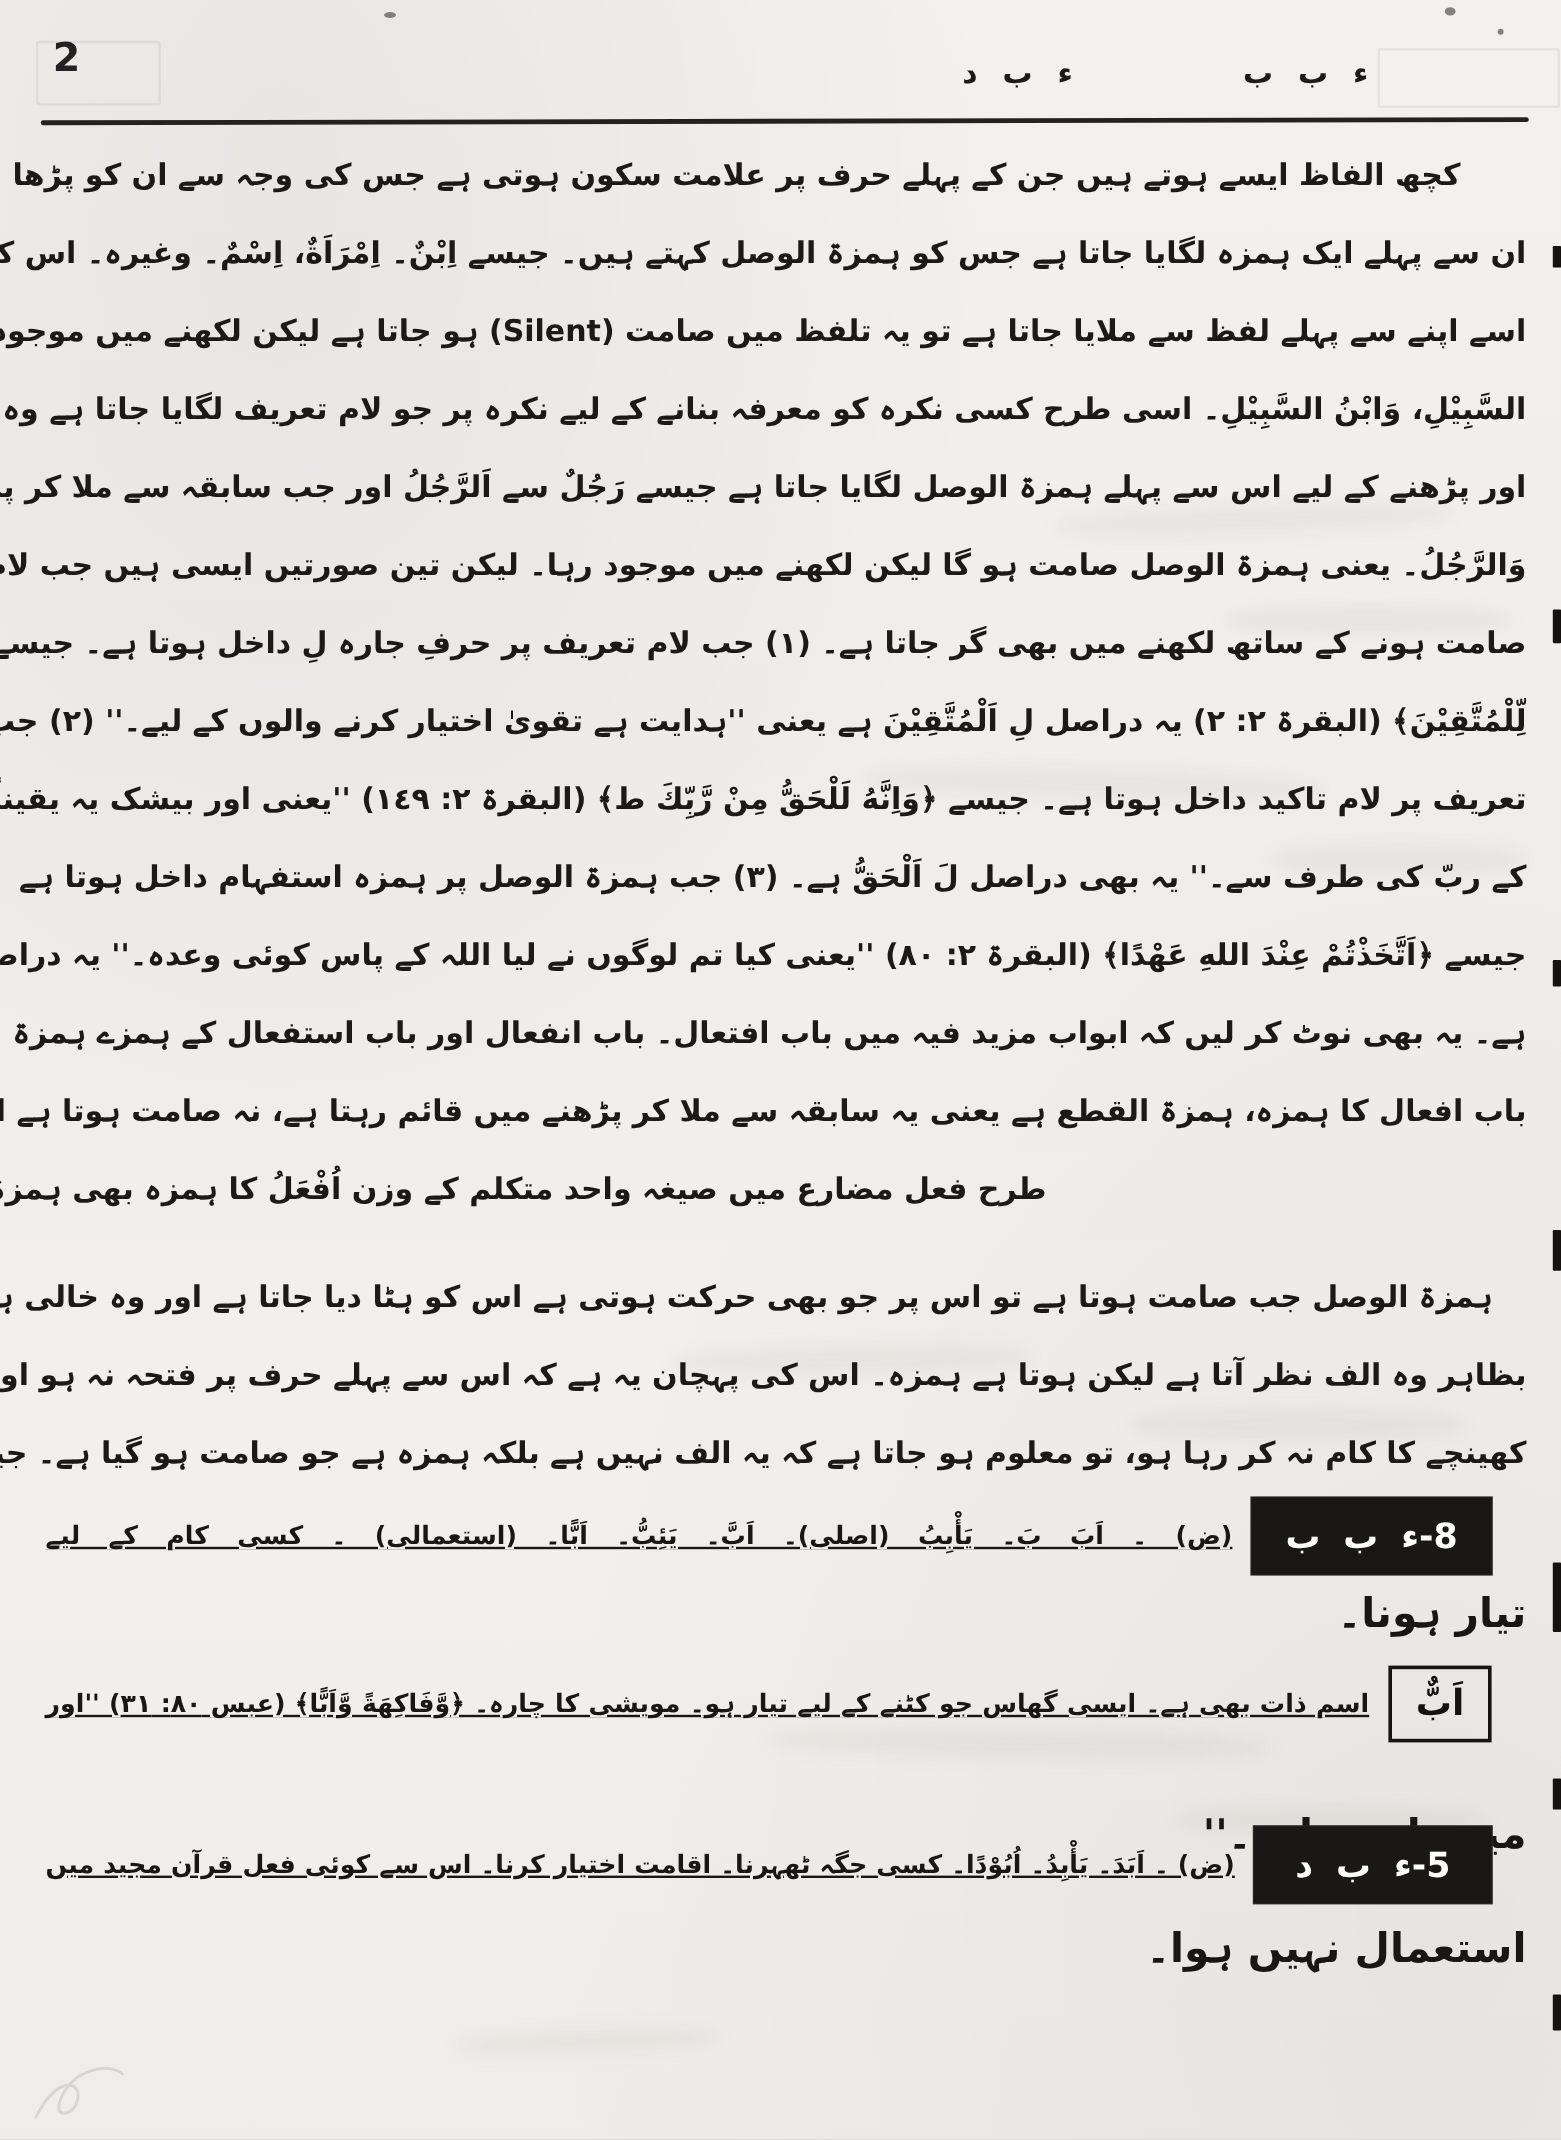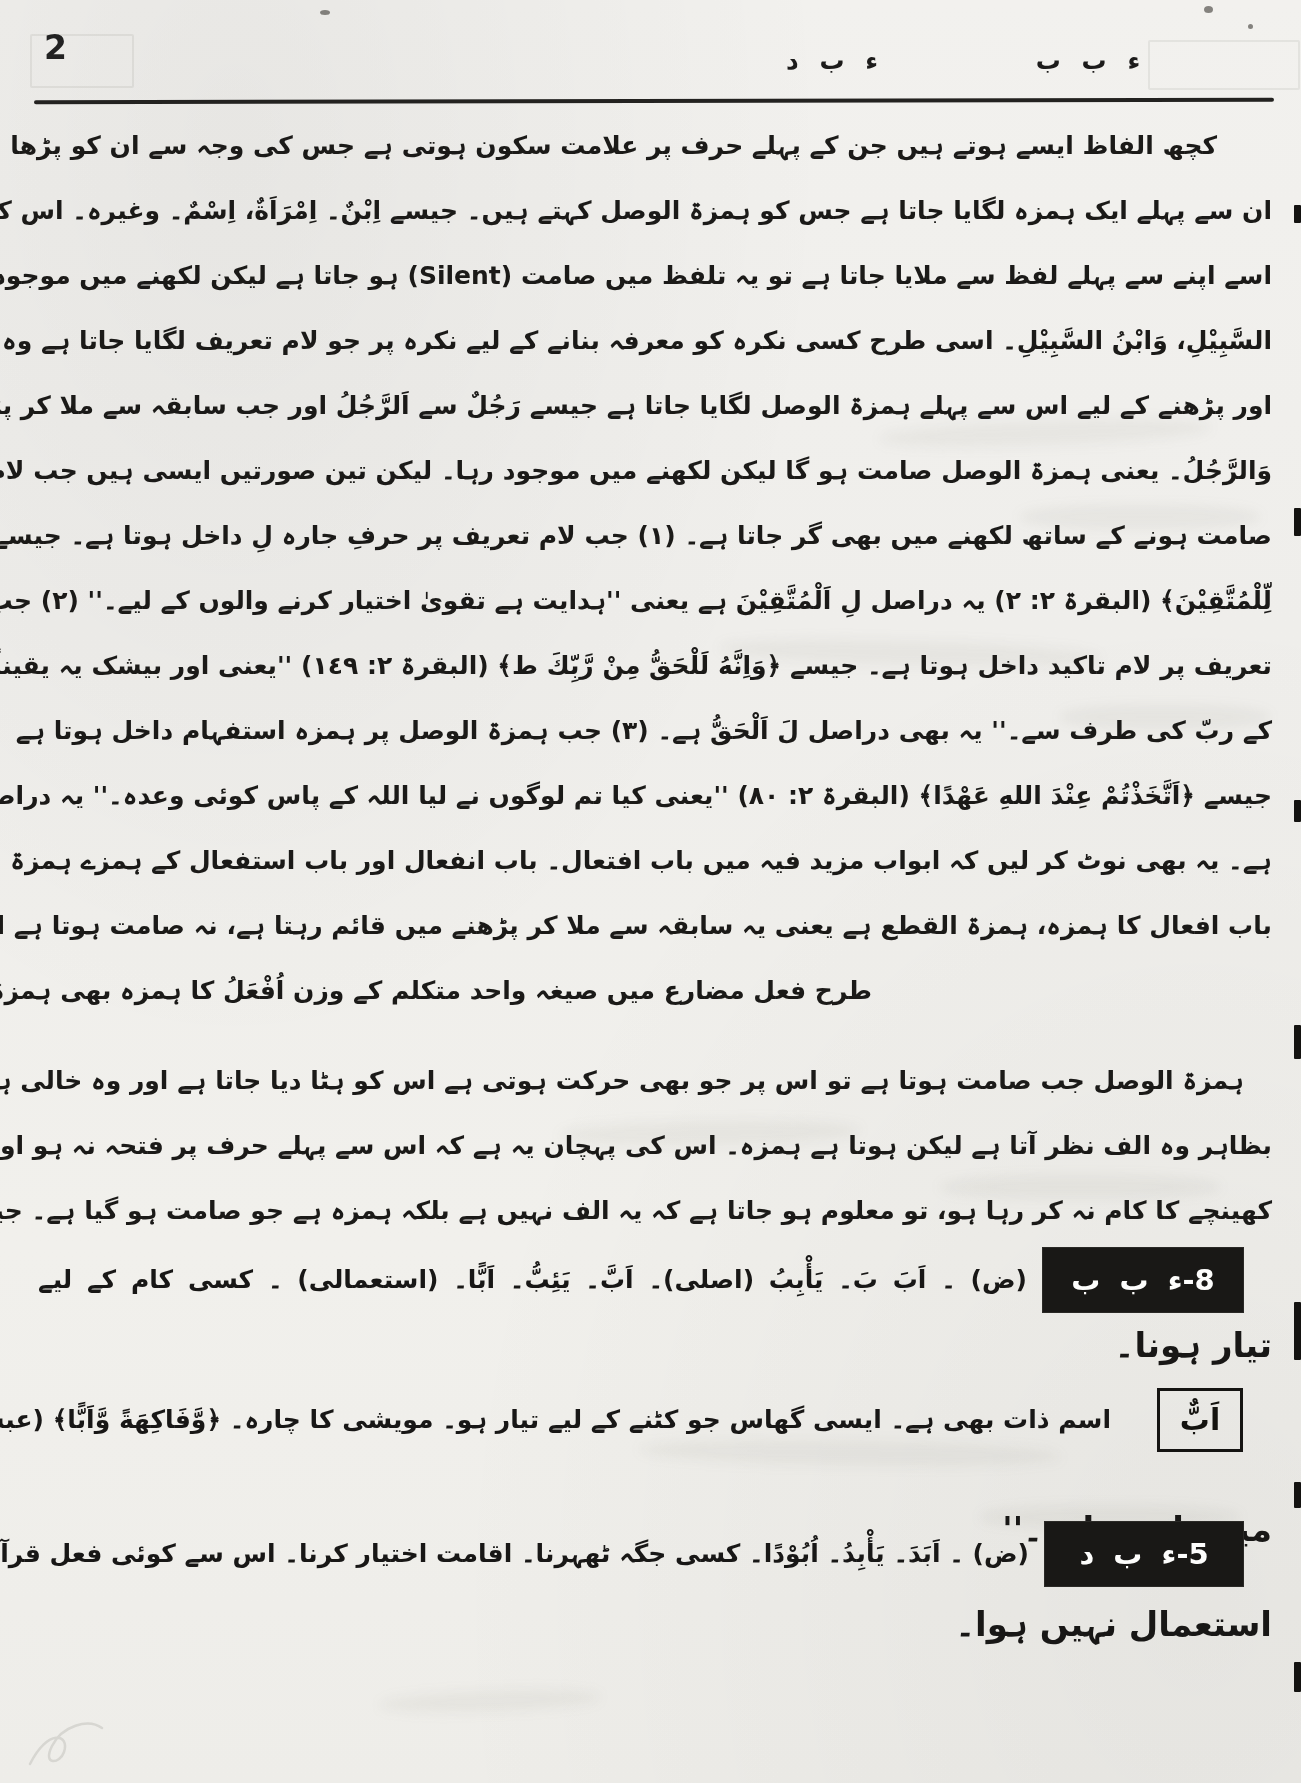--- a/index.html
+++ b/index.html
@@ -9,21 +9,21 @@
       radial-gradient(ellipse at 18% 8%, rgba(0,0,0,0.045), transparent 40%),
       radial-gradient(ellipse at 92% 90%, rgba(0,0,0,0.04), transparent 45%),
       linear-gradient(180deg,#f2f1ee 0%, #efeeeb 35%, #f1f0ec 70%, #eeede9 100%);
     font-family:"DejaVu Sans", sans-serif; color:#181716;
   }
   .urdu{direction:rtl; unicode-bidi:plaintext;}
   
   .pagenum{position:absolute; left:44px; top:28px; font-size:33px; font-weight:bold; color:#222;}
   .root{position:absolute; top:46px; font-size:25px; font-weight:bold; text-align:center; word-spacing:12px; color:#1c1b1a;}
   .root.r{left:1028px; width:120px;}
-  .root.l{left:780px; width:104px;}
+  .root.l{left:796px; width:104px;}
   .rule{position:absolute; left:34px; top:99px; width:1240px; height:4px; background:#232220; transform:rotate(-0.12deg); border-radius:2px;}
   
   .para{position:absolute; left:38px; width:1234px;}
   .bline{
     height:65px; line-height:65px; font-size:25px; font-weight:bold;
     text-align:justify; text-align-last:justify; text-justify:inter-word;
     white-space:nowrap; color:#1b1a18;
   }
   .indent{padding-right:55px;}
   .indent-sm{padding-right:28px;}
@@ -33,25 +33,25 @@
   .entryrow{position:absolute; left:38px; width:1205px; height:65px; display:flex; align-items:center; gap:16px;}
   .rootbox{
     flex:0 0 auto; height:64px; background:#191816; color:#fdfdfc;
     display:flex; align-items:center; justify-content:center;
     font-size:29px; font-weight:bold; word-spacing:9px; letter-spacing:1px;
     box-shadow:0 0 0 1px #2a2926;
   }
   .hwbox{
     flex:0 0 auto; width:80px; height:58px; border:3px solid #151412; background:transparent;
     display:flex; align-items:center; justify-content:center;
-    font-size:30px; font-weight:bold; color:#14130f;margin-left:30px;
+    font-size:30px; font-weight:bold; color:#14130f;
   }
   .deftext{
-    flex:1 1 auto; font-size:25px; font-weight:bold; line-height:64px; height:64px;
-    text-align:justify; text-align-last:justify; text-justify:inter-word; white-space:nowrap;
+    flex:1 1 auto; font-size:21px; font-weight:bold; line-height:64px; height:64px;
+    text-align:justify; text-align-last:justify; text-justify:inter-word; white-space:nowrap;text-decoration:underline;
   }
   .rightline{
     position:absolute; left:38px; width:1234px; height:50px; line-height:50px;
     font-size:34px; font-weight:bold; text-align:right; text-align-last:right;
   }
   
   .ghostbox{position:absolute; border:2px solid rgba(40,40,35,0.07); border-radius:2px;}
   .smudge{position:absolute; background:rgba(110,108,100,0.07); filter:blur(6px); border-radius:45%;}
   .edgemark{position:absolute; left:1294px; width:7px; background:#141311; border-radius:1px;}
   .speck{position:absolute; background:#3a3833; border-radius:50%; opacity:.6;}

